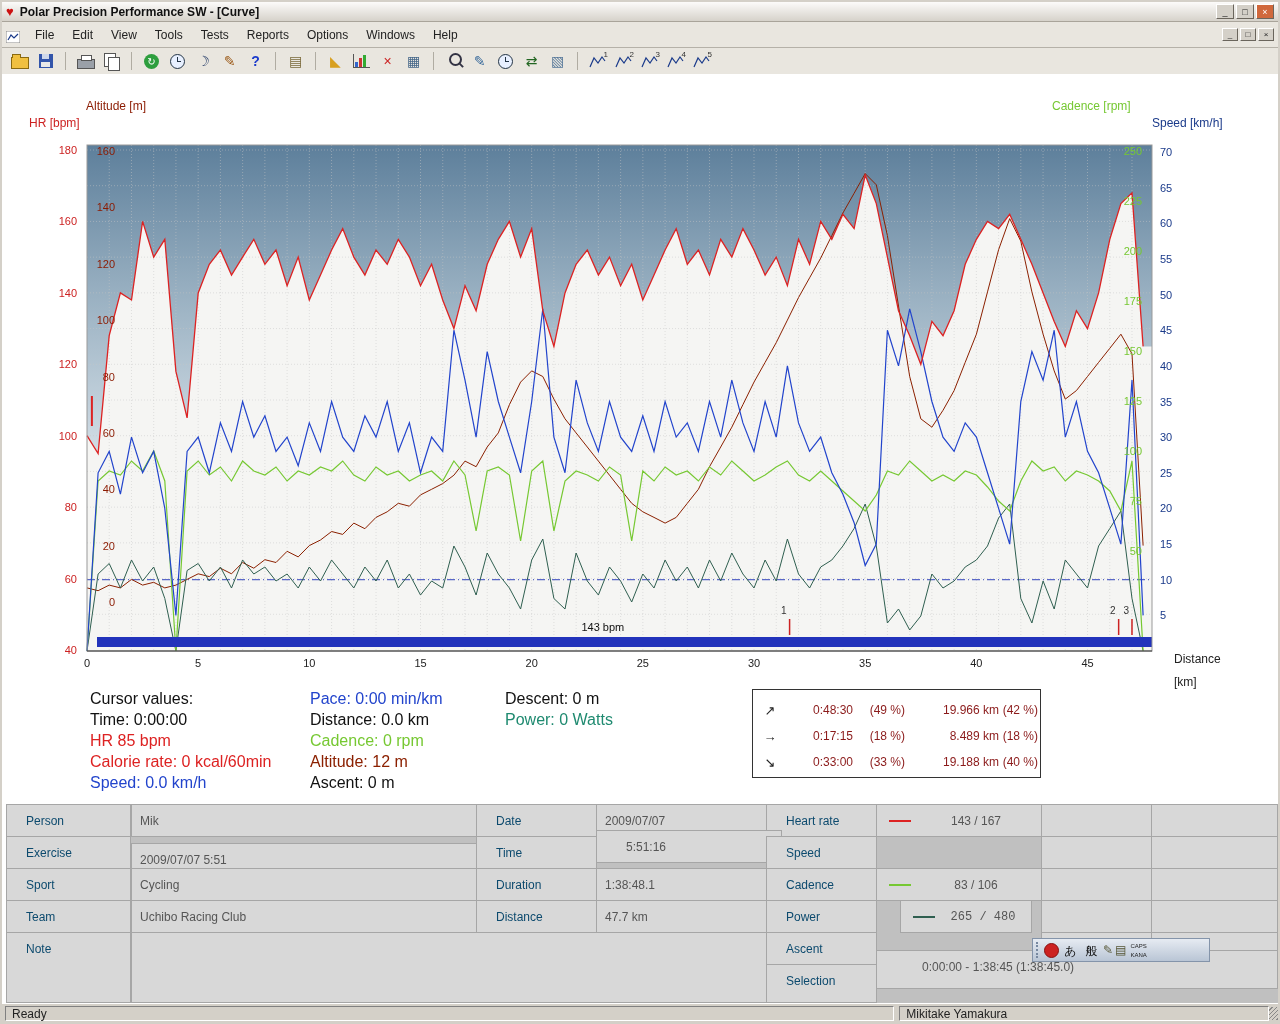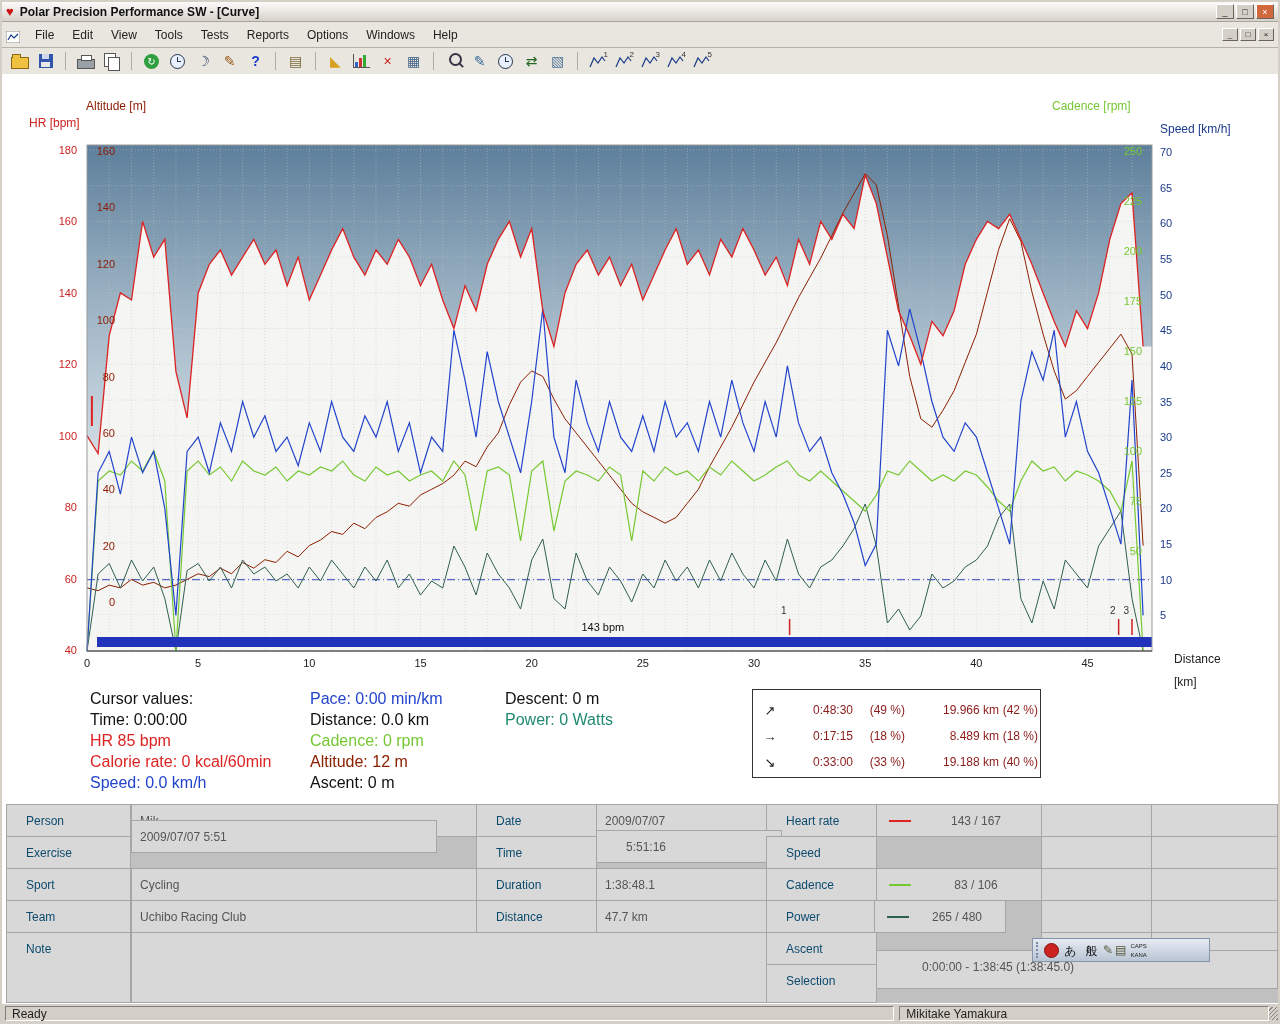--- a/index.html
+++ b/index.html
@@ -374,21 +374,21 @@
           <text x="863.1837160751567" y="593" text-anchor="middle" font-size="11" fill="#222">35</text>
           <text x="974.3528183716076" y="593" text-anchor="middle" font-size="11" fill="#222">40</text>
           <text x="1085.5219206680586" y="593" text-anchor="middle" font-size="11" fill="#222">45</text>
         </g>
         <rect x="85" y="71" width="1065" height="506" fill="none" stroke="#999" stroke-width="1"></rect>
         <line x1="85" y1="577" x2="1150" y2="577" stroke="#333" stroke-width="1"></line>
       </svg>
     <div class="axis-title" style="left:27px;top:42px;color:#cc2222;">HR [bpm]</div>
     <div class="axis-title" style="left:84px;top:25px;color:#8b1a00;">Altitude [m]</div>
     <div class="axis-title" style="left:1050px;top:25px;color:#76c832;">Cadence [rpm]</div>
-    <div class="axis-title" style="left:1150px;top:48px;color:#1a3a8a;margin-left:8px;">Speed [km/h]</div>
+    <div class="axis-title" style="left:1150px;top:42px;color:#1a3a8a;">Speed [km/h]</div>
     <div class="axis-title" style="left:1172px;top:578px;color:#222;">Distance</div>
     <div class="axis-title" style="left:1172px;top:601px;color:#222;">[km]</div>
   </div>
 
   <div class="cursor-panel">
     <div class="ccol" id="cursor-col1" style="left:88px;">
         <div class="cline" style="color: rgb(17, 17, 17);">Cursor values:</div>
         <div class="cline" style="color: rgb(17, 17, 17);">Time: 0:00:00</div>
         <div class="cline" style="color: rgb(221, 34, 34);">HR 85 bpm</div>
         <div class="cline" style="color: rgb(221, 34, 34);">Calorie rate: 0 kcal/60min</div>
@@ -437,21 +437,21 @@
       <div class="tcell tlabel" style="left: 470px; top: 0px; width: 121px; height: 33px; line-height: 32px;">Date</div>
       <div class="tcell tval tleft" style="left: 590px; top: 0px; width: 171px; height: 33px; line-height: 32px;">2009/07/07</div>
       <div class="tcell tlabel" style="left: 760px; top: 0px; width: 111px; height: 33px; line-height: 32px;">Heart rate</div>
       <div class="tcell tval swcell" style="left: 870px; top: 0px; width: 166px; height: 33px; line-height: 32px;">
         <span class="swatch" style="background: rgb(221, 34, 34);"></span>
         <span class="swval">143 / 167</span>
       </div>
       <div class="tcell tval" style="left: 1035px; top: 0px; width: 111px; height: 33px; line-height: 32px;"></div>
       <div class="tcell tval" style="left: 1145px; top: 0px; width: 127px; height: 33px; line-height: 32px;"></div>
       <div class="tcell tlabel" style="left: 0px; top: 32px; width: 125px; height: 33px; line-height: 32px;">Exercise</div>
-      <div class="tcell tval tleft" style="left: 125px; top: 16px; width: 306px; height: 33px; line-height: 32px;">2009/07/07 5:51</div>
+      <div class="tcell tval tleft" style="left: 125px; top: 39px; width: 346px; height: 33px; line-height: 32px;">2009/07/07 5:51</div>
       <div class="tcell tlabel" style="left: 470px; top: 32px; width: 121px; height: 33px; line-height: 32px;">Time</div>
       <div class="tcell tval tleft" style="left: 590px; top: 26px; width: 186px; height: 33px; line-height: 32px; padding-left: 29px;">5:51:16</div>
       <div class="tcell tlabel" style="left: 760px; top: 32px; width: 111px; height: 33px; line-height: 32px;">Speed</div>
       <div class="tcell tval" style="left: 1035px; top: 32px; width: 111px; height: 33px; line-height: 32px;"></div>
       <div class="tcell tval" style="left: 1145px; top: 32px; width: 127px; height: 33px; line-height: 32px;"></div>
       <div class="tcell tlabel" style="left: 0px; top: 64px; width: 125px; height: 33px; line-height: 32px;">Sport</div>
       <div class="tcell tval tleft" style="left: 125px; top: 64px; width: 346px; height: 33px; line-height: 32px;">Cycling</div>
       <div class="tcell tlabel" style="left: 470px; top: 64px; width: 121px; height: 33px; line-height: 32px;">Duration</div>
       <div class="tcell tval tleft" style="left: 590px; top: 64px; width: 171px; height: 33px; line-height: 32px;">1:38:48.1</div>
       <div class="tcell tlabel" style="left: 760px; top: 64px; width: 111px; height: 33px; line-height: 32px;">Cadence</div>
@@ -459,21 +459,21 @@
         <span class="swatch" style="background: rgb(118, 200, 50);"></span>
         <span class="swval">83 / 106</span>
       </div>
       <div class="tcell tval" style="left: 1035px; top: 64px; width: 111px; height: 33px; line-height: 32px;"></div>
       <div class="tcell tval" style="left: 1145px; top: 64px; width: 127px; height: 33px; line-height: 32px;"></div>
       <div class="tcell tlabel" style="left: 0px; top: 96px; width: 125px; height: 33px; line-height: 32px;">Team</div>
       <div class="tcell tval tleft" style="left: 125px; top: 96px; width: 346px; height: 33px; line-height: 32px;">Uchibo Racing Club</div>
       <div class="tcell tlabel" style="left: 470px; top: 96px; width: 121px; height: 33px; line-height: 32px;">Distance</div>
       <div class="tcell tval tleft" style="left: 590px; top: 96px; width: 171px; height: 33px; line-height: 32px;">47.7 km</div>
       <div class="tcell tlabel" style="left: 760px; top: 96px; width: 111px; height: 33px; line-height: 32px;">Power</div>
-      <div class="tcell tval swcell" style="left: 868px; top: 96px; width: 132px; height: 33px; line-height: 32px;">
+      <div class="tcell tval swcell" style="left: 894px; top: 96px; width: 132px; height: 33px; line-height: 32px; font-family: Liberation Mono, monospace;">
         <span class="swatch" style="background: rgb(47, 95, 80);"></span>
         <span class="swval">265 / 480</span>
       </div>
       <div class="tcell tval" style="left: 1035px; top: 96px; width: 111px; height: 33px; line-height: 32px;"></div>
       <div class="tcell tval" style="left: 1145px; top: 96px; width: 127px; height: 33px; line-height: 32px;"></div>
       <div class="tcell tlabel" style="left: 0px; top: 128px; width: 125px; height: 71px; line-height: 32px;">Note</div>
       <div class="tcell tval tleft" style="left: 125px; top: 128px; width: 636px; height: 71px; line-height: 32px;"></div>
       <div class="tcell tlabel" style="left: 760px; top: 128px; width: 111px; height: 33px; line-height: 32px;">Ascent</div>
       <div class="tcell tval" style="left: 1035px; top: 128px; width: 111px; height: 33px; line-height: 32px;"></div>
       <div class="tcell tval" style="left: 1145px; top: 128px; width: 127px; height: 33px; line-height: 32px;"></div>

